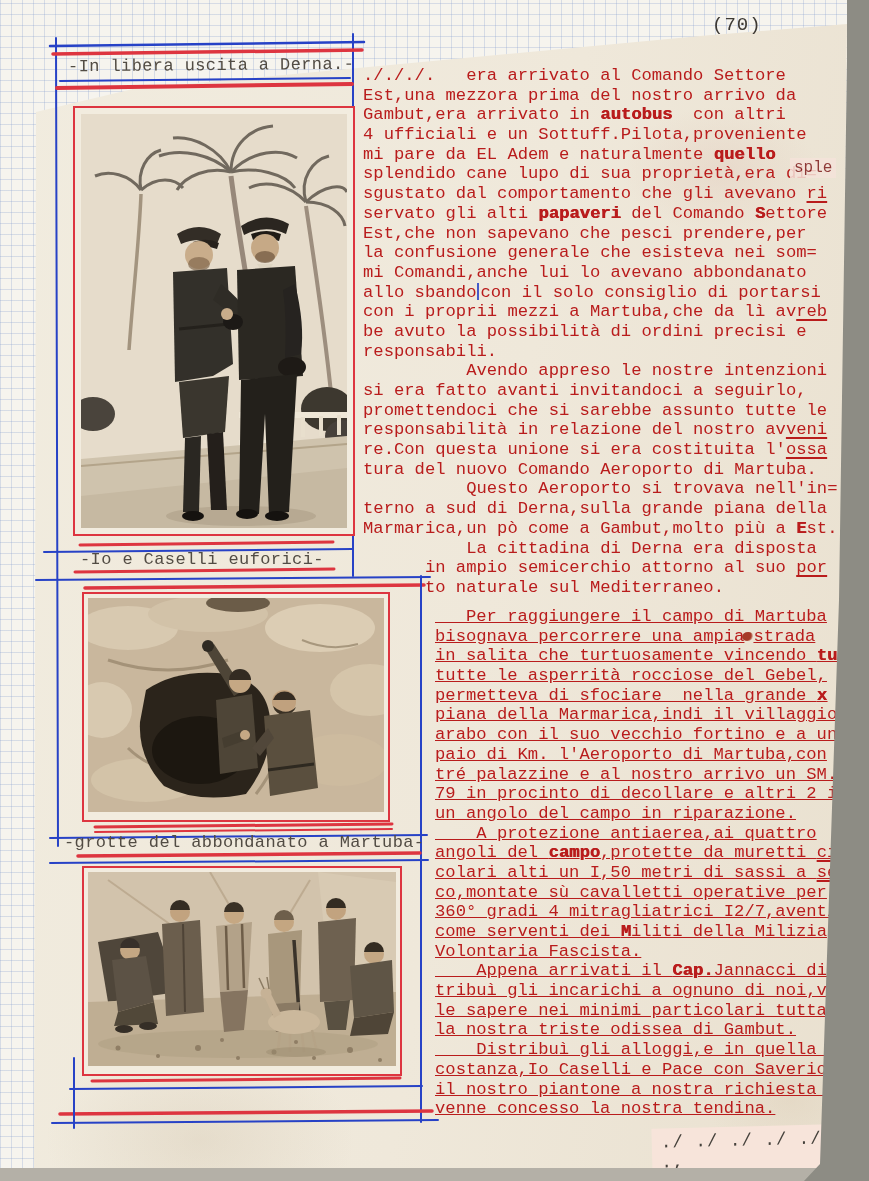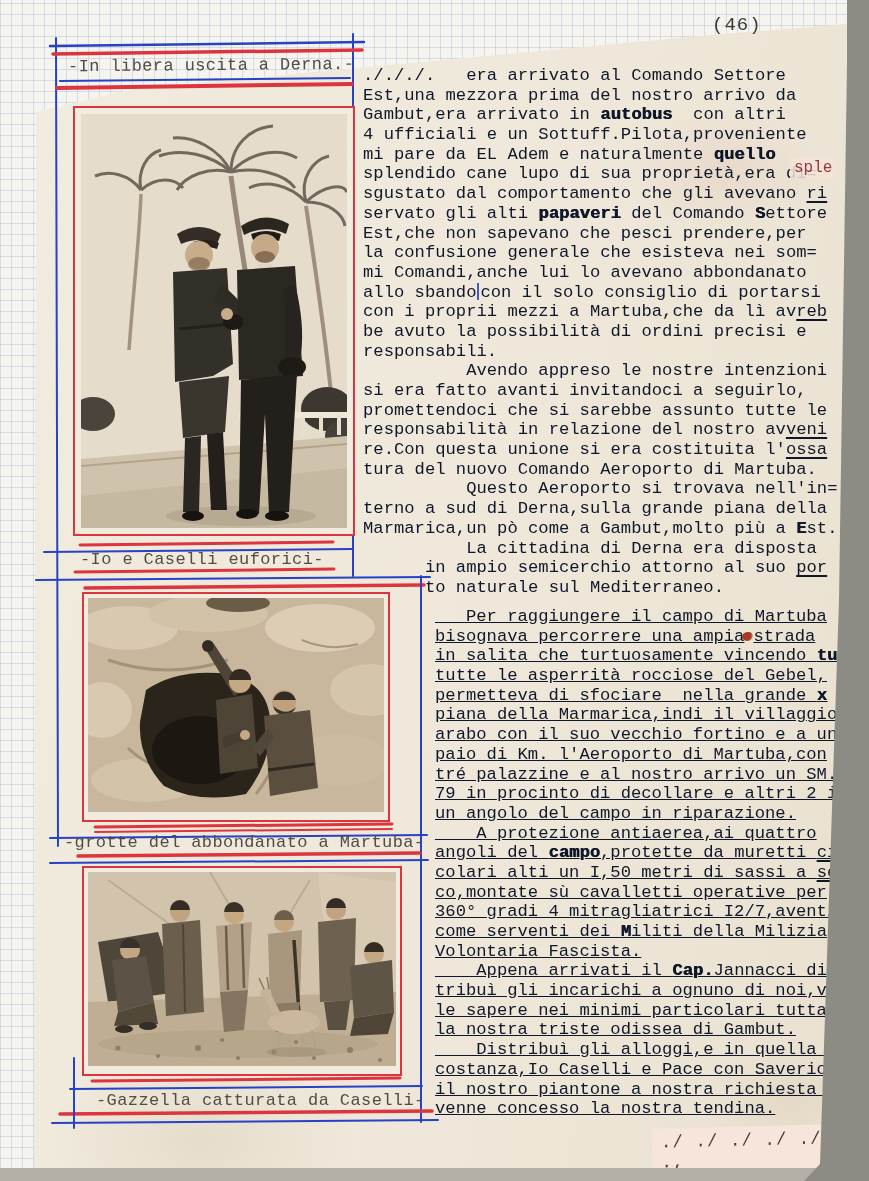--- a/index.html
+++ b/index.html
@@ -21,21 +21,21 @@
       radial-gradient(140px 90px at 720px 170px, rgba(222,196,182,.35), transparent 70%),
       radial-gradient(220px 140px at 200px 1140px, rgba(205,190,165,.30), transparent 70%),
       radial-gradient(120px 80px at 790px 1100px, rgba(214,196,170,.28), transparent 70%);}
   .scan-bottom{position:absolute;left:0;right:0;bottom:0;height:13px;background:#b4b0a7;}
   .scan-right{position:absolute;inset:0;background:#8d8c84;
     clip-path:polygon(847px 0,869px 0,869px 1181px,804px 1181px,820px 1164px,839px 600px,847px 60px);}
 
   .pagenum{position:absolute;left:712px;top:14px;font-size:19px;color:#3d3934;letter-spacing:1px;}
 
   
-  .typed{position:absolute;color:#0f172a;font-size:17.2px;line-height:19.7px;white-space:pre;}
+  .typed{position:absolute;color:#b91c1c;font-size:17.2px;line-height:19.7px;white-space:pre;}
   .typed .line{height:19.7px;}
   .block-a{left:363px;top:66px;}
   .block-b{left:435px;top:607px;text-decoration:underline;}
   .typed b{font-weight:bold;text-shadow:.6px 0 0 currentColor;}
   .typed u{text-decoration-thickness:2px;text-underline-offset:3px;}
   .blot{display:inline-block;width:11px;height:9px;margin:0 0 0 -2px;vertical-align:middle;
     background:radial-gradient(circle at 40% 40%, #a63b28 0 55%, rgba(166,59,40,.25) 75%, transparent);
     border-radius:60% 45% 55% 50%;}
   .pen-mark{display:inline-block;width:2px;height:17px;margin:0 1px;vertical-align:-3px;background:#2742c6;opacity:.85;}
 
@@ -78,21 +78,21 @@
       <line x1="78" y1="856" x2="420" y2="853" stroke="#dd3540" stroke-width="3.5"></line>
       <line x1="50" y1="863" x2="428" y2="860" stroke="#2742c6" stroke-width="2"></line>
       <line x1="92" y1="1081" x2="400" y2="1078" stroke="#dd3540" stroke-width="3"></line>
       <line x1="70" y1="1089" x2="422" y2="1086" stroke="#2742c6" stroke-width="2"></line>
       <line x1="60" y1="1114" x2="432" y2="1111" stroke="#dd3540" stroke-width="3.5"></line>
       <line x1="52" y1="1123" x2="438" y2="1120" stroke="#2742c6" stroke-width="2"></line>
       <line x1="74" y1="1058" x2="74" y2="1128" stroke="#2742c6" stroke-width="2"></line>
     </g>
   </svg>
 
-  <div class="pagenum">(46)</div>
+  <div class="pagenum">(70)</div>
 
   <div class="caption" style="left:68px;top:56px;transform:rotate(-.5deg);">-In libera uscita a Derna.-</div>
 
   <div class="photo" style="left:73px;top:106px;width:282px;height:430px;padding:6px;">
     <svg width="266" height="414" viewBox="0 0 266 414" preserveAspectRatio="none">
       <rect width="266" height="414" fill="#e6dccb"></rect>
       <g stroke="#5d564b" stroke-width="3" fill="none" opacity=".85">
         <path d="M150,58 C130,40 100,34 78,42"></path>
           <path d="M150,58 C138,34 112,22 92,24"></path>
         <path d="M150,58 C150,30 170,14 192,12"></path>
@@ -263,21 +263,20 @@
       <g stroke="#b5a387" stroke-width="2.5">
         <line x1="192" y1="160" x2="190" y2="178"></line>
           <line x1="202" y1="162" x2="202" y2="180"></line>
         <line x1="214" y1="162" x2="216" y2="180"></line>
           <line x1="224" y1="158" x2="228" y2="176"></line>
       </g>
       <ellipse cx="208" cy="180" rx="30" ry="5" fill="#9c8b70" opacity=".5"></ellipse>
     </svg>
   </div>
 
-  <div class="caption" style="left:96px;top:1091px;">-Gazzella catturata da Caselli-</div>
 
   <div class="typed block-a"><div class="line">./././.   era arrivato al Comando Settore</div><div class="line">Est,una mezzora prima del nostro arrivo da</div><div class="line">Gambut,era arrivato in <b>autobus</b>  con altri</div><div class="line">4 ufficiali e un Sottuff.Pilota,proveniente</div><div class="line">mi pare da EL Adem e naturalmente <b>quello</b></div><div class="line">splendido cane lupo di sua proprietà,era di=</div><div class="line">sgustato dal comportamento che gli avevano <u>ri</u></div><div class="line">servato gli alti <b>papaveri</b> del Comando <b>S</b>ettore</div><div class="line">Est,che non sapevano che pesci prendere,per</div><div class="line">la confusione generale che esisteva nei som=</div><div class="line">mi Comandi,anche lui lo avevano abbondanato</div><div class="line">allo sbando<span class="pen-mark"></span>con il solo consiglio di portarsi</div><div class="line">con i proprii mezzi a Martuba,che da lì av<u>reb</u></div><div class="line">be avuto la possibilità di ordini precisi e</div><div class="line">responsabili.</div><div class="line">          Avendo appreso le nostre intenzioni</div><div class="line">si era fatto avanti invitandoci a seguirlo,</div><div class="line">promettendoci che si sarebbe assunto tutte le</div><div class="line">responsabilità in relazione del nostro av<u>veni</u></div><div class="line">re.Con questa unione si era costituita l'<u>ossa</u></div><div class="line">tura del nuovo Comando Aeroporto di Martuba.</div><div class="line">          Questo Aeroporto si trovava nell'in=</div><div class="line">terno a sud di Derna,sulla grande piana della</div><div class="line">Marmarica,un pò come a Gambut,molto più a <b>E</b>st.</div><div class="line">          La cittadina di Derna era disposta</div><div class="line">      in ampio semicerchio attorno al suo <u>por</u></div><div class="line">      to naturale sul Mediterraneo.</div></div>
   <div class="typed block-b"><div class="line">   Per raggiungere il campo di Martuba</div><div class="line">bisognava percorrere una ampia<span class="blot"></span>strada</div><div class="line">in salita che turtuosamente vincendo <b>tui</b></div><div class="line">tutte le asperrità rocciose del Gebel,</div><div class="line">permetteva di sfociare  nella grande <b>x</b></div><div class="line">piana della Marmarica,indi il villaggio</div><div class="line">arabo con il suo vecchio fortino e a un</div><div class="line">paio di Km. l'Aeroporto di Martuba,con</div><div class="line">tré palazzine e al nostro arrivo un SM.</div><div class="line">79 in procinto di decollare e altri 2 in</div><div class="line">un angolo del campo in riparazione.</div><div class="line">    A protezione antiaerea,ai quattro</div><div class="line">angoli del <b>campo</b>,protette da muretti <u>cir</u></div><div class="line">colari alti un I,50 metri di sassi a <u>sec</u></div><div class="line">co,montate sù cavalletti operative per</div><div class="line">360° gradi 4 mitragliatrici I2/7,aventi</div><div class="line">come serventi dei <b>M</b>iliti della Milizia</div><div class="line">Volontaria Fascista.</div><div class="line">    Appena arrivati il <b>Cap.</b>Jannacci dis=</div><div class="line">tribuì gli incarichi a ognuno di noi,vol=</div><div class="line">le sapere nei minimi particolari tutta</div><div class="line">la nostra triste odissea di Gambut.</div><div class="line">    Distribuì gli alloggi,e in quella <u>cir</u></div><div class="line">costanza,Io Caselli e Pace con Saverio</div><div class="line">il nostro piantone a nostra richiesta ci</div><div class="line">venne concesso la nostra tendina.</div></div>
 
   <div class="ghost">sple</div>
   <div class="footer-marks">./ ./ ./ ./ ./ ./ .,</div>
 
   <div class="scan-bottom"></div>
   <div class="scan-right"></div>
 </div>

